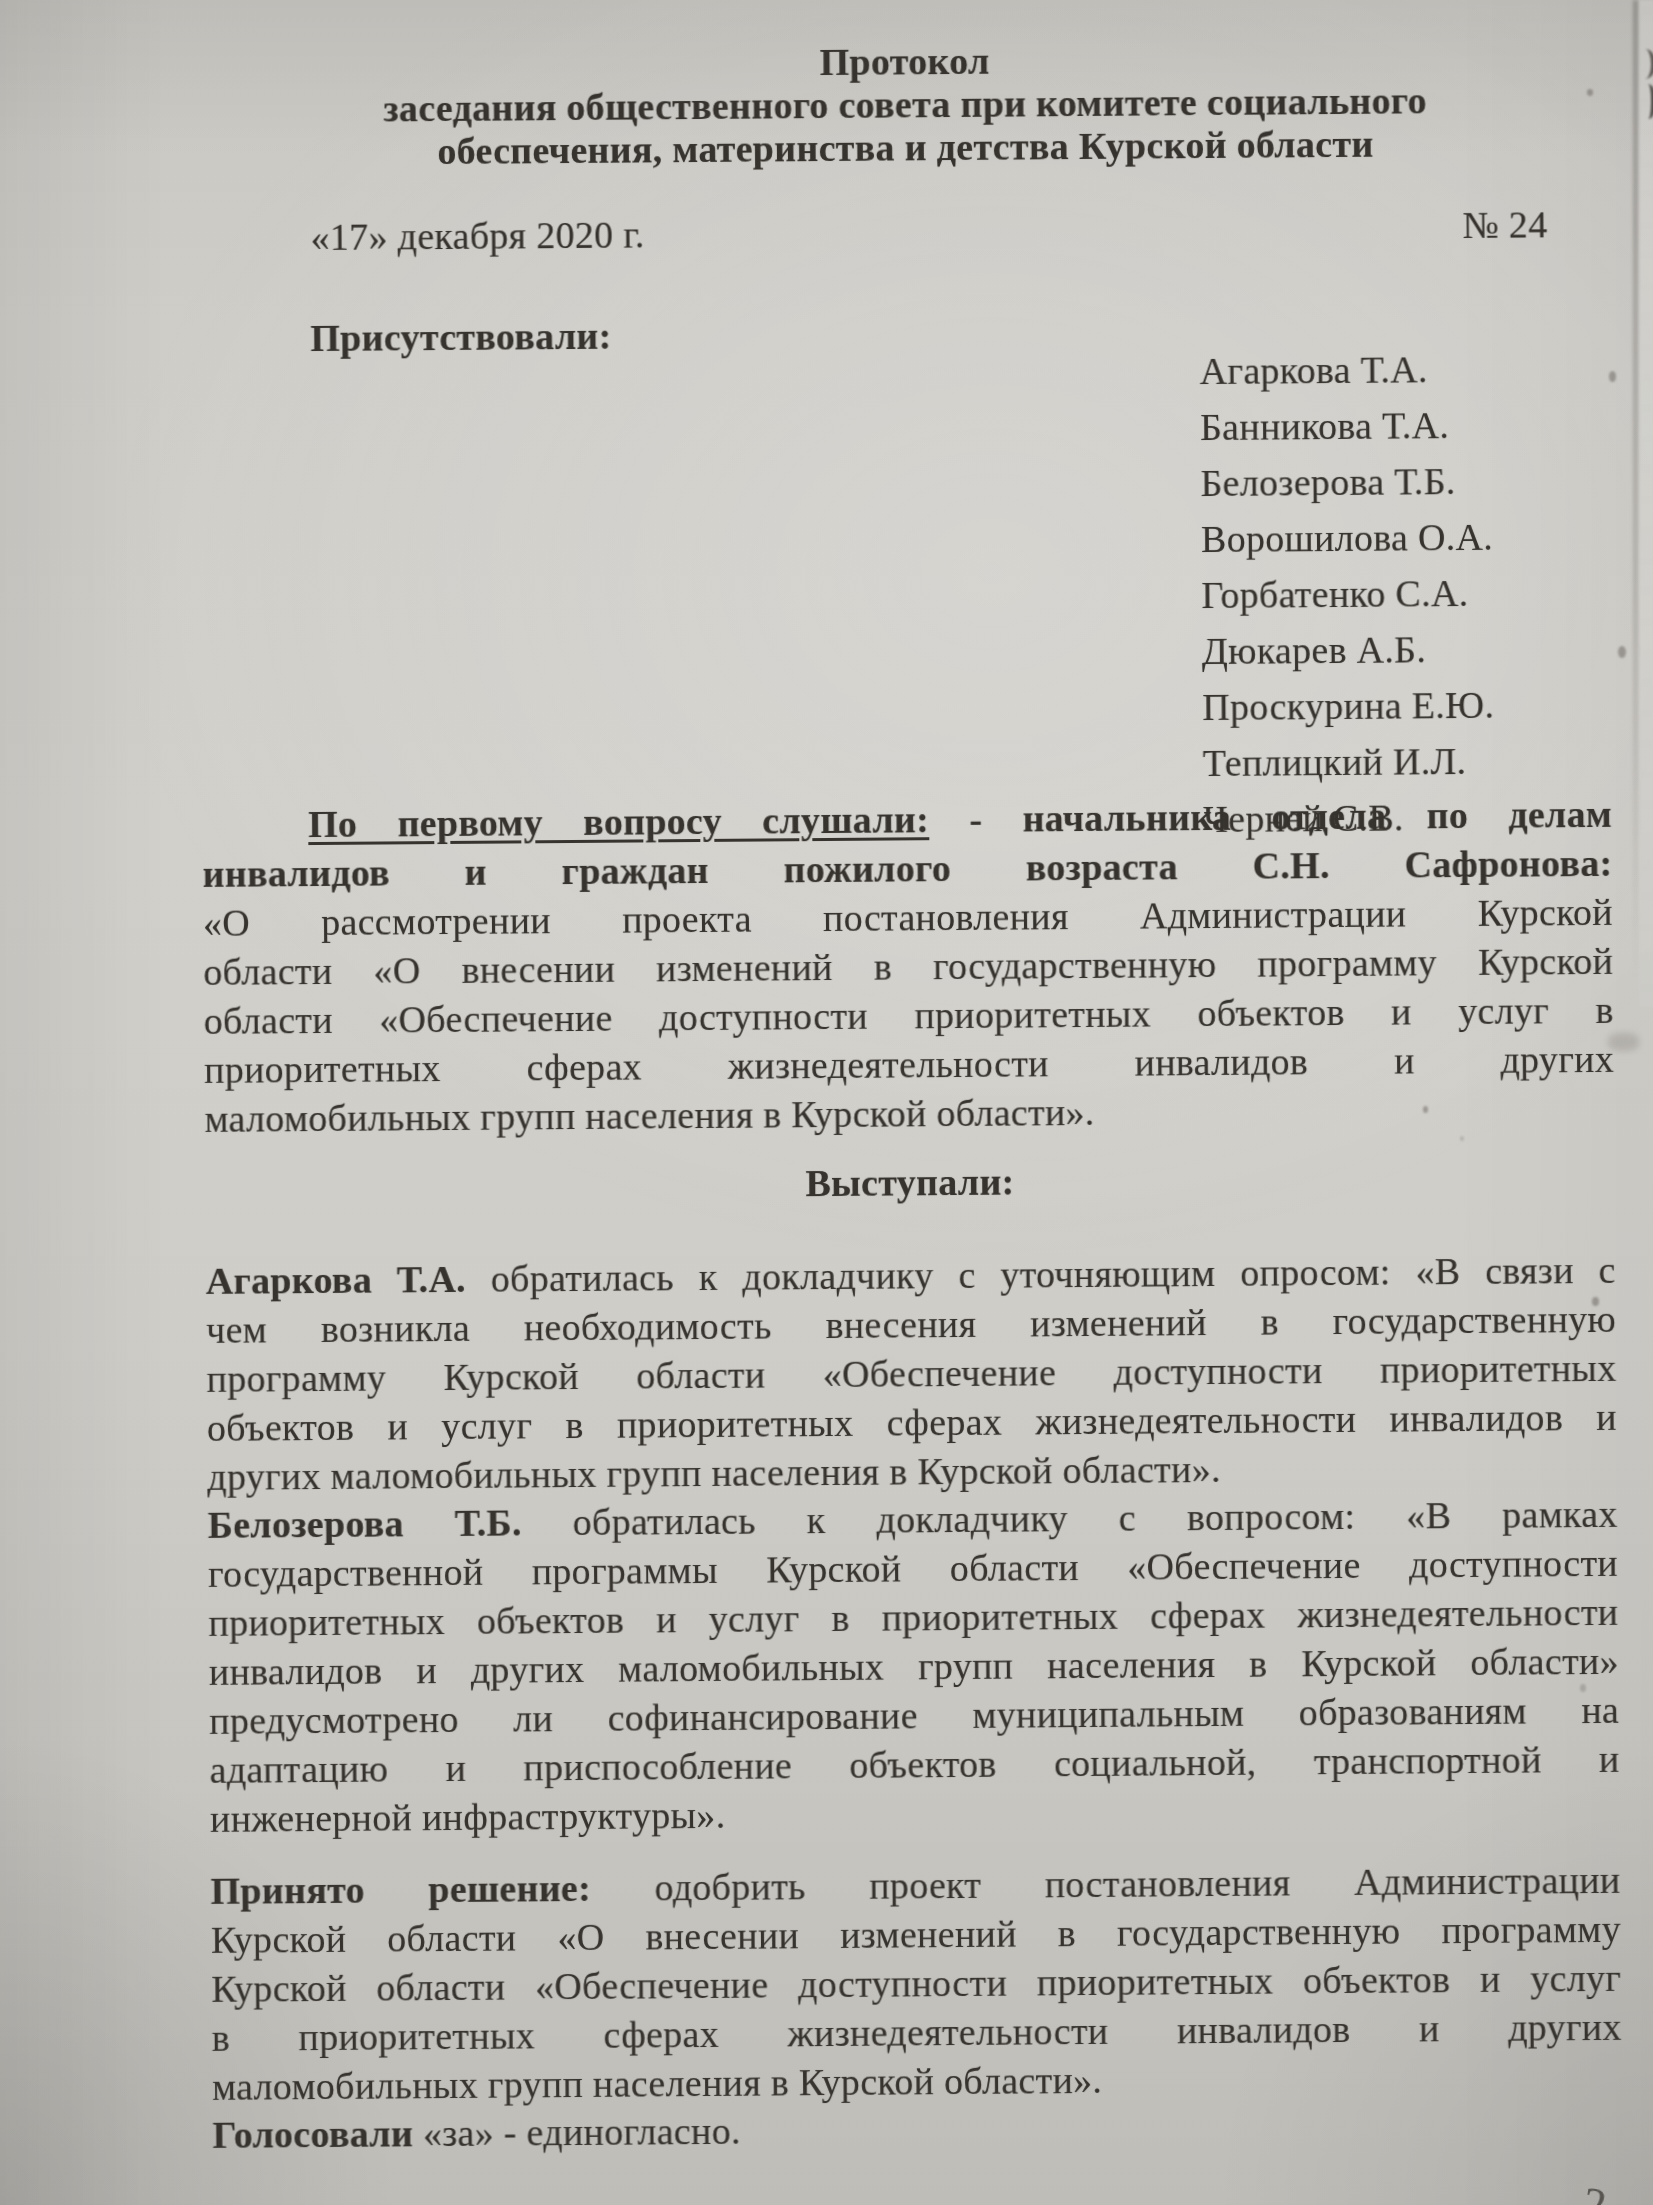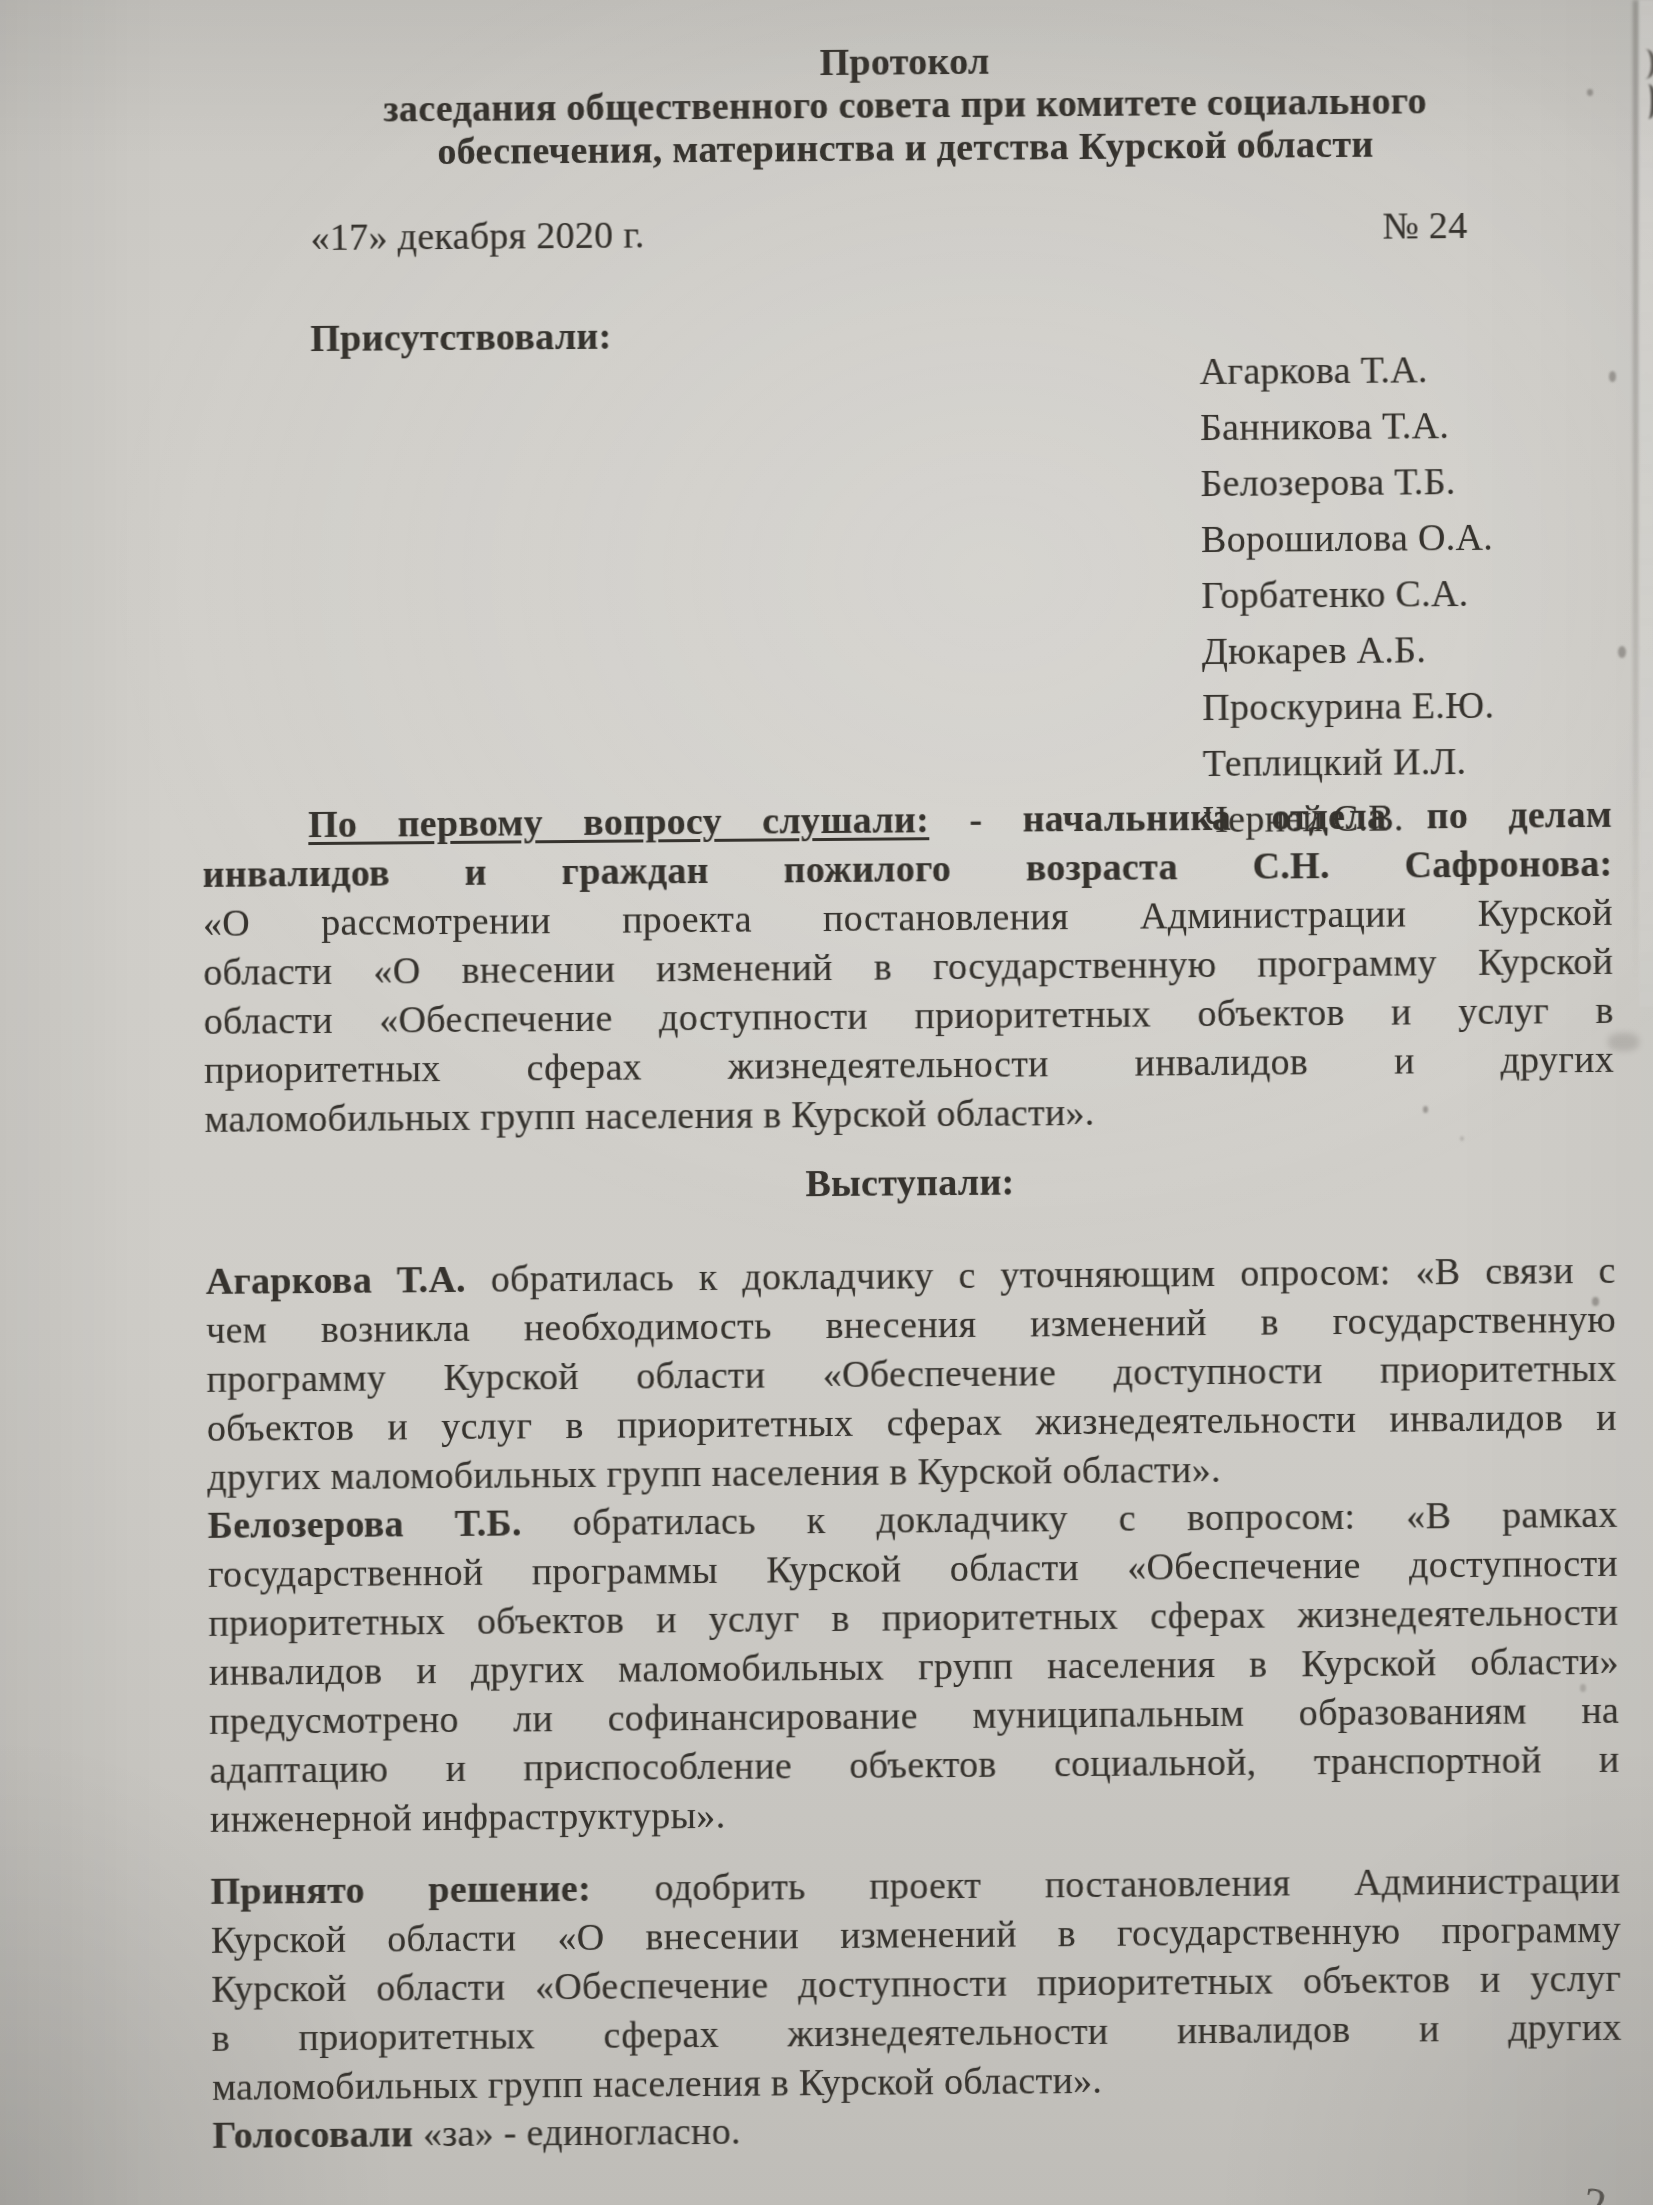--- a/index.html
+++ b/index.html
@@ -40,21 +40,21 @@
     background:linear-gradient(180deg,rgba(0,0,0,.05),rgba(0,0,0,0));}
 
   
   .sheet{position:absolute;inset:0;transform:rotate(-0.45deg);transform-origin:50% 42%;
     filter:blur(0.3px);}
   .txt{text-shadow:0 0 1.1px rgba(54,51,46,.35);letter-spacing:0.3px;}
 
   .title{position:absolute;top:41px;left:265px;width:1293px;text-align:center;
     font-weight:bold;font-size:38px;line-height:43px;}
   .date{position:absolute;top:211px;left:316px;font-size:38px;}
-  .number{position:absolute;top:208px;left:1388px;font-size:38px;}
+  .number{position:absolute;top:208px;left:1468px;font-size:38px;}
   .attendees-heading{position:absolute;top:312px;left:315px;font-size:38px;font-weight:bold;}
   .attendees{position:absolute;top:346px;left:1204px;font-size:38px;line-height:56px;}
 
   .col{position:absolute;left:203px;width:1410px;font-size:38px;line-height:49px;}
   .p1{top:796px;}
   .speakers-heading{top:1159px;text-align:center;font-weight:bold;}
   .sp1{top:1252px;}
   .sp2{top:1496px;}
   .dec{top:1862px;}
   .vote{top:2106px;}

